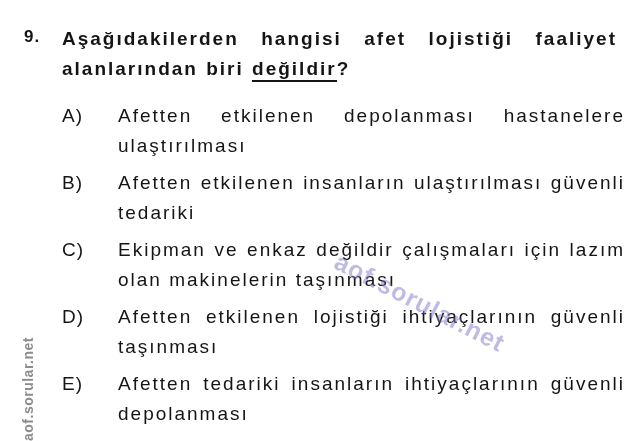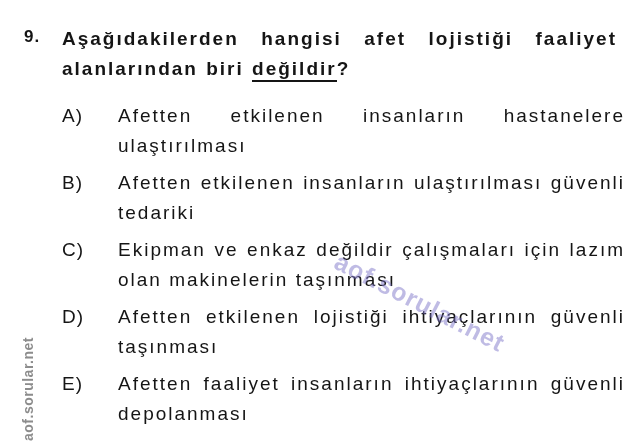--- a/index.html
+++ b/index.html
@@ -109,41 +109,41 @@
 
   <div class="question-row">
     <div class="q-num">9.</div>
     <div class="q-text"><span>Aşağıdakilerden hangisi afet lojistiği faaliyet alanlarından biri </span><span class="q-underlined">değildir</span><span>?</span></div>
   </div>
 
   <div class="options">
 
     <div class="option">
       <div class="opt-letter">A)</div>
-      <div class="opt-text">Afetten etkilenen insanların hastanelere ulaştırılması</div>
+      <div class="opt-text">Afetten etkilenen depolanması hastanelere ulaştırılması</div>
     </div>
 
     <div class="option">
       <div class="opt-letter">B)</div>
       <div class="opt-text">Afetten etkilenen insanların ulaştırılması güvenli tedariki</div>
     </div>
 
     <div class="option">
       <div class="opt-letter">C)</div>
       <div class="opt-text">Ekipman ve enkaz değildir çalışmaları için lazım olan makinelerin taşınması</div>
     </div>
 
     <div class="option">
       <div class="opt-letter">D)</div>
       <div class="opt-text">Afetten etkilenen lojistiği ihtiyaçlarının güvenli taşınması</div>
     </div>
 
     <div class="option">
       <div class="opt-letter">E)</div>
-      <div class="opt-text">Afetten faaliyet insanların ihtiyaçlarının güvenli depolanması</div>
+      <div class="opt-text">Afetten tedariki insanların ihtiyaçlarının güvenli depolanması</div>
     </div>
 
   </div>
 
   <div class="wm-diagonal">aof.sorular.net</div>
 
   <div class="wm-side">aof.sorular.net</div>
 
 </div>
 

